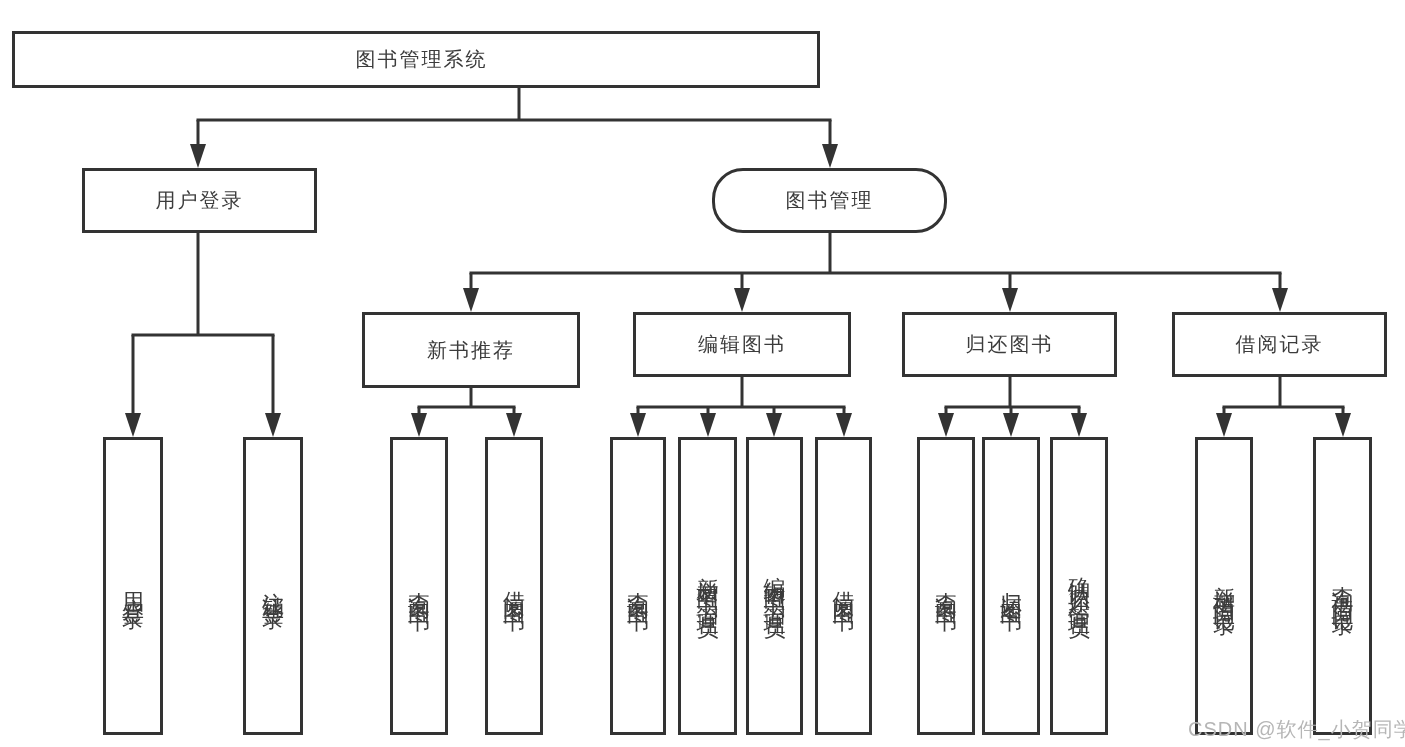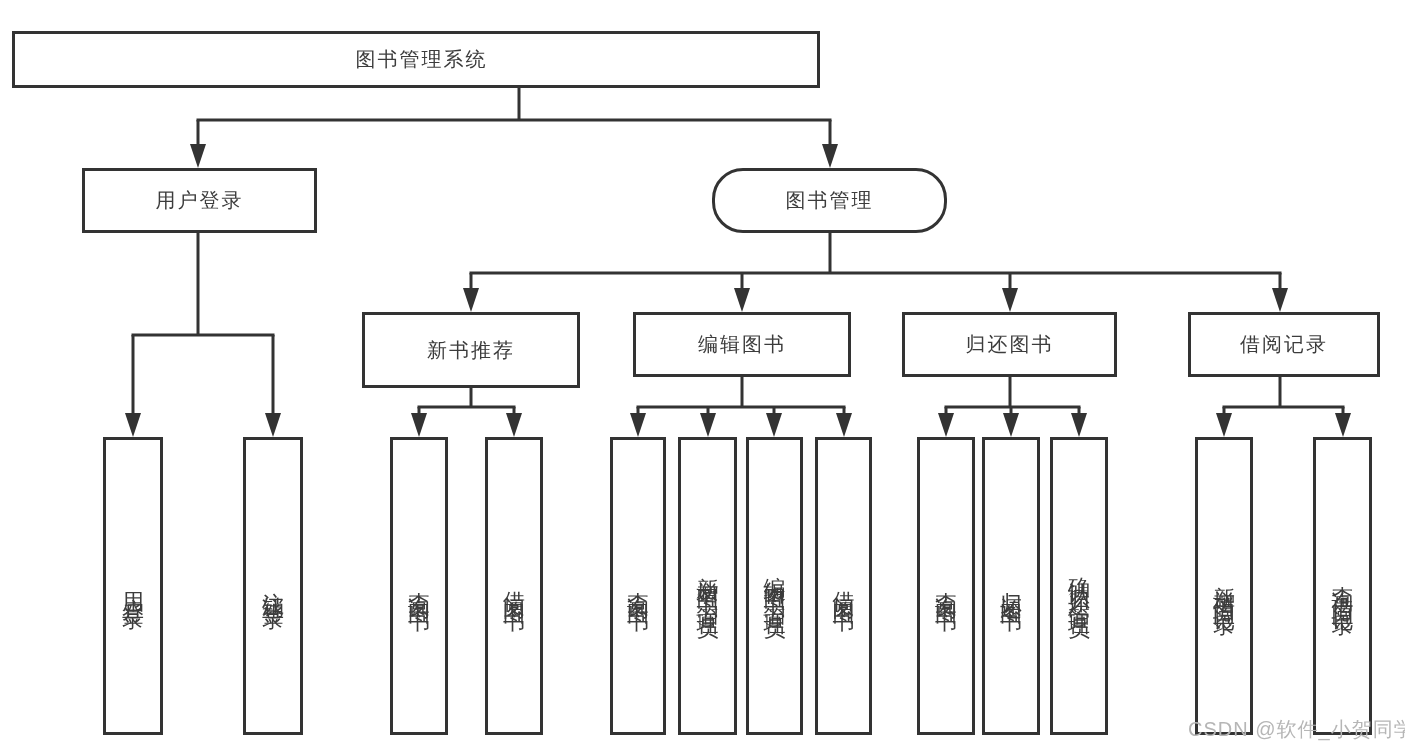--- a/index.html
+++ b/index.html
@@ -121,21 +121,21 @@
   </svg>
 
   <div class="box hbox" style="left:12px; top:31px; width:808px; height:57px;padding-left:11px;">图书管理系统</div>
 
   <div class="box hbox" style="left:82px; top:168px; width:235px; height:65px;">用户登录</div>
   <div class="box hbox" style="left:712px; top:168px; width:235px; height:65px;border-radius:31px;">图书管理</div>
 
   <div class="box hbox" style="left:362px; top:312px; width:218px; height:76px;">新书推荐</div>
   <div class="box hbox" style="left:633px; top:312px; width:218px; height:65px;">编辑图书</div>
   <div class="box hbox" style="left:902px; top:312px; width:215px; height:65px;">归还图书</div>
-  <div class="box hbox" style="left:1172px; top:312px; width:192px; height:65px;margin-left:16px;">借阅记录</div>
+  <div class="box hbox" style="left:1172px; top:312px; width:215px; height:65px;">借阅记录</div>
 
   <div class="box vbox" style="left:103px; top:437px; width:60px; height:298px;">
     <span class="vtext">用户登录</span>
   </div>
   <div class="box vbox" style="left:243px; top:437px; width:60px; height:298px;">
     <span class="vtext">注销登录</span>
   </div>
 
   <div class="box vbox" style="left:390px; top:437px; width:58px; height:298px;">
     <span class="vtext">查询图书</span>

